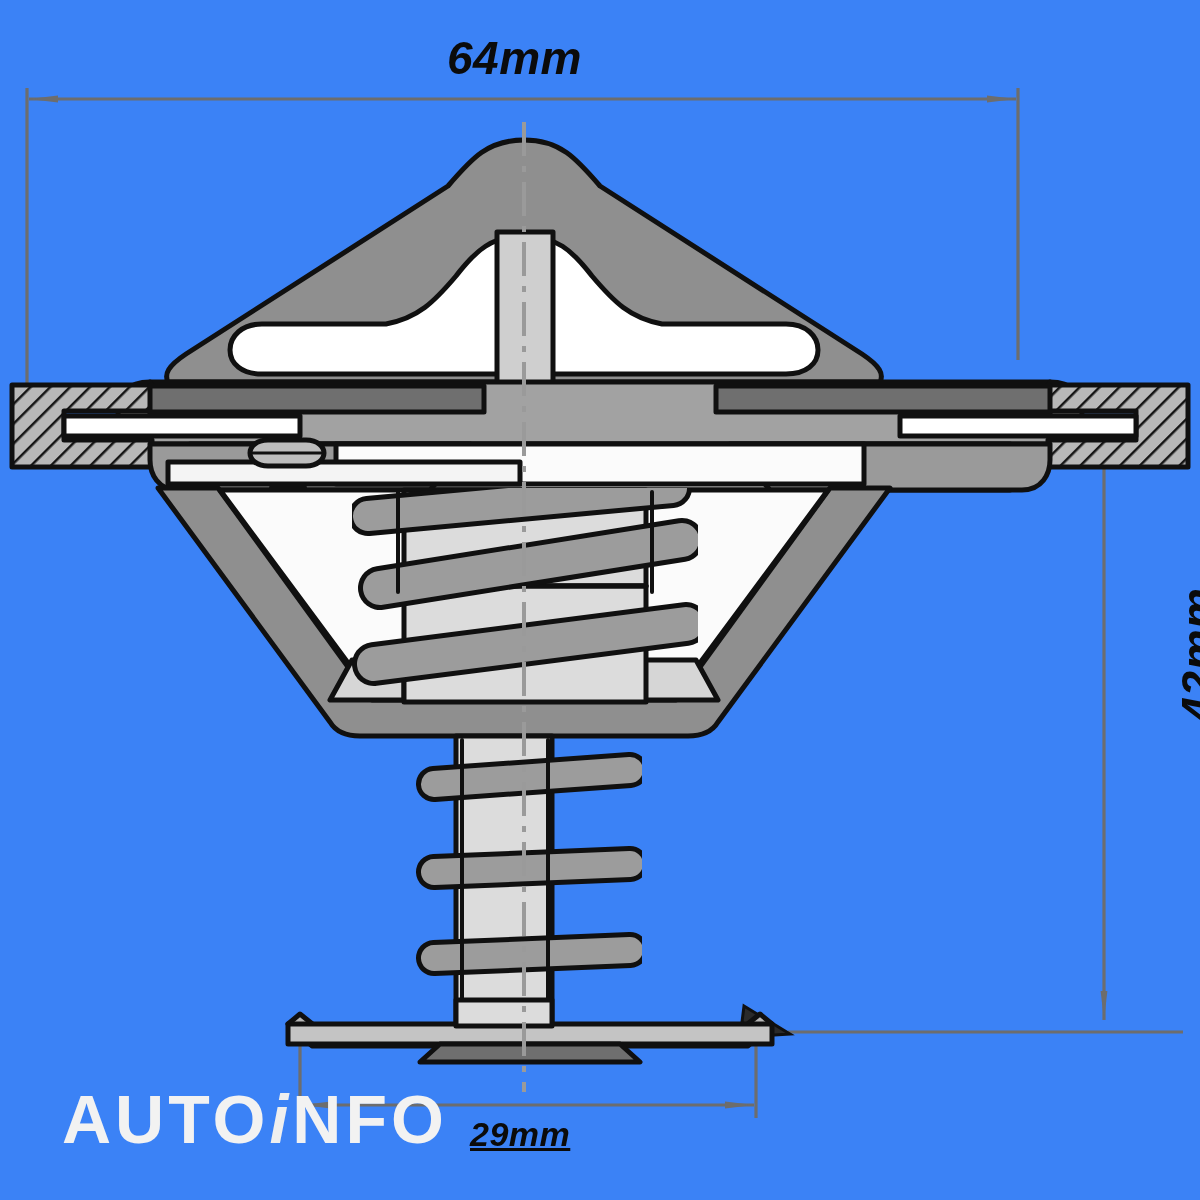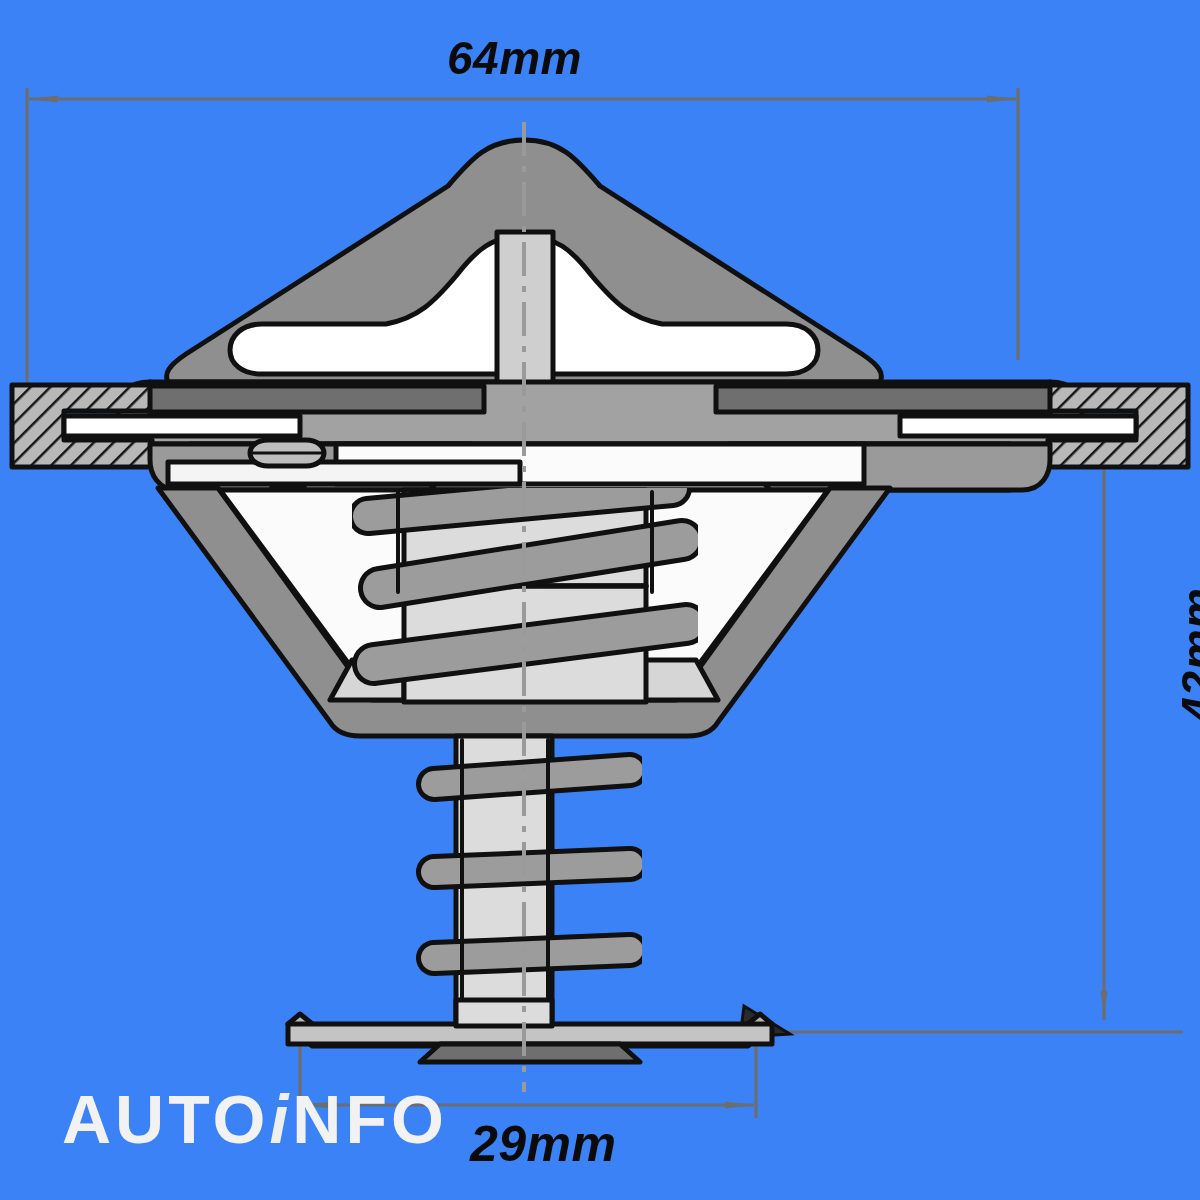--- a/index.html
+++ b/index.html
@@ -45,21 +45,22 @@
   #label-height {
     left: 1131px;
     top: 628px;
     font-size: 46px;
     transform: rotate(-90deg);
     transform-origin: 50% 50%;
   }
   #label-bottom {
     left: 470px;
     top: 1115px;
-    font-size: 50px;
+    font-size: 34px;
+    text-decoration: underline;
   }
   #watermark {
     position: absolute;
     left: 62px;
     top: 1080px;
     font-size: 68px;
     font-family: "Liberation Sans", sans-serif;
     font-weight: bold;
     color: #f2f2f2;
     letter-spacing: 4px;

